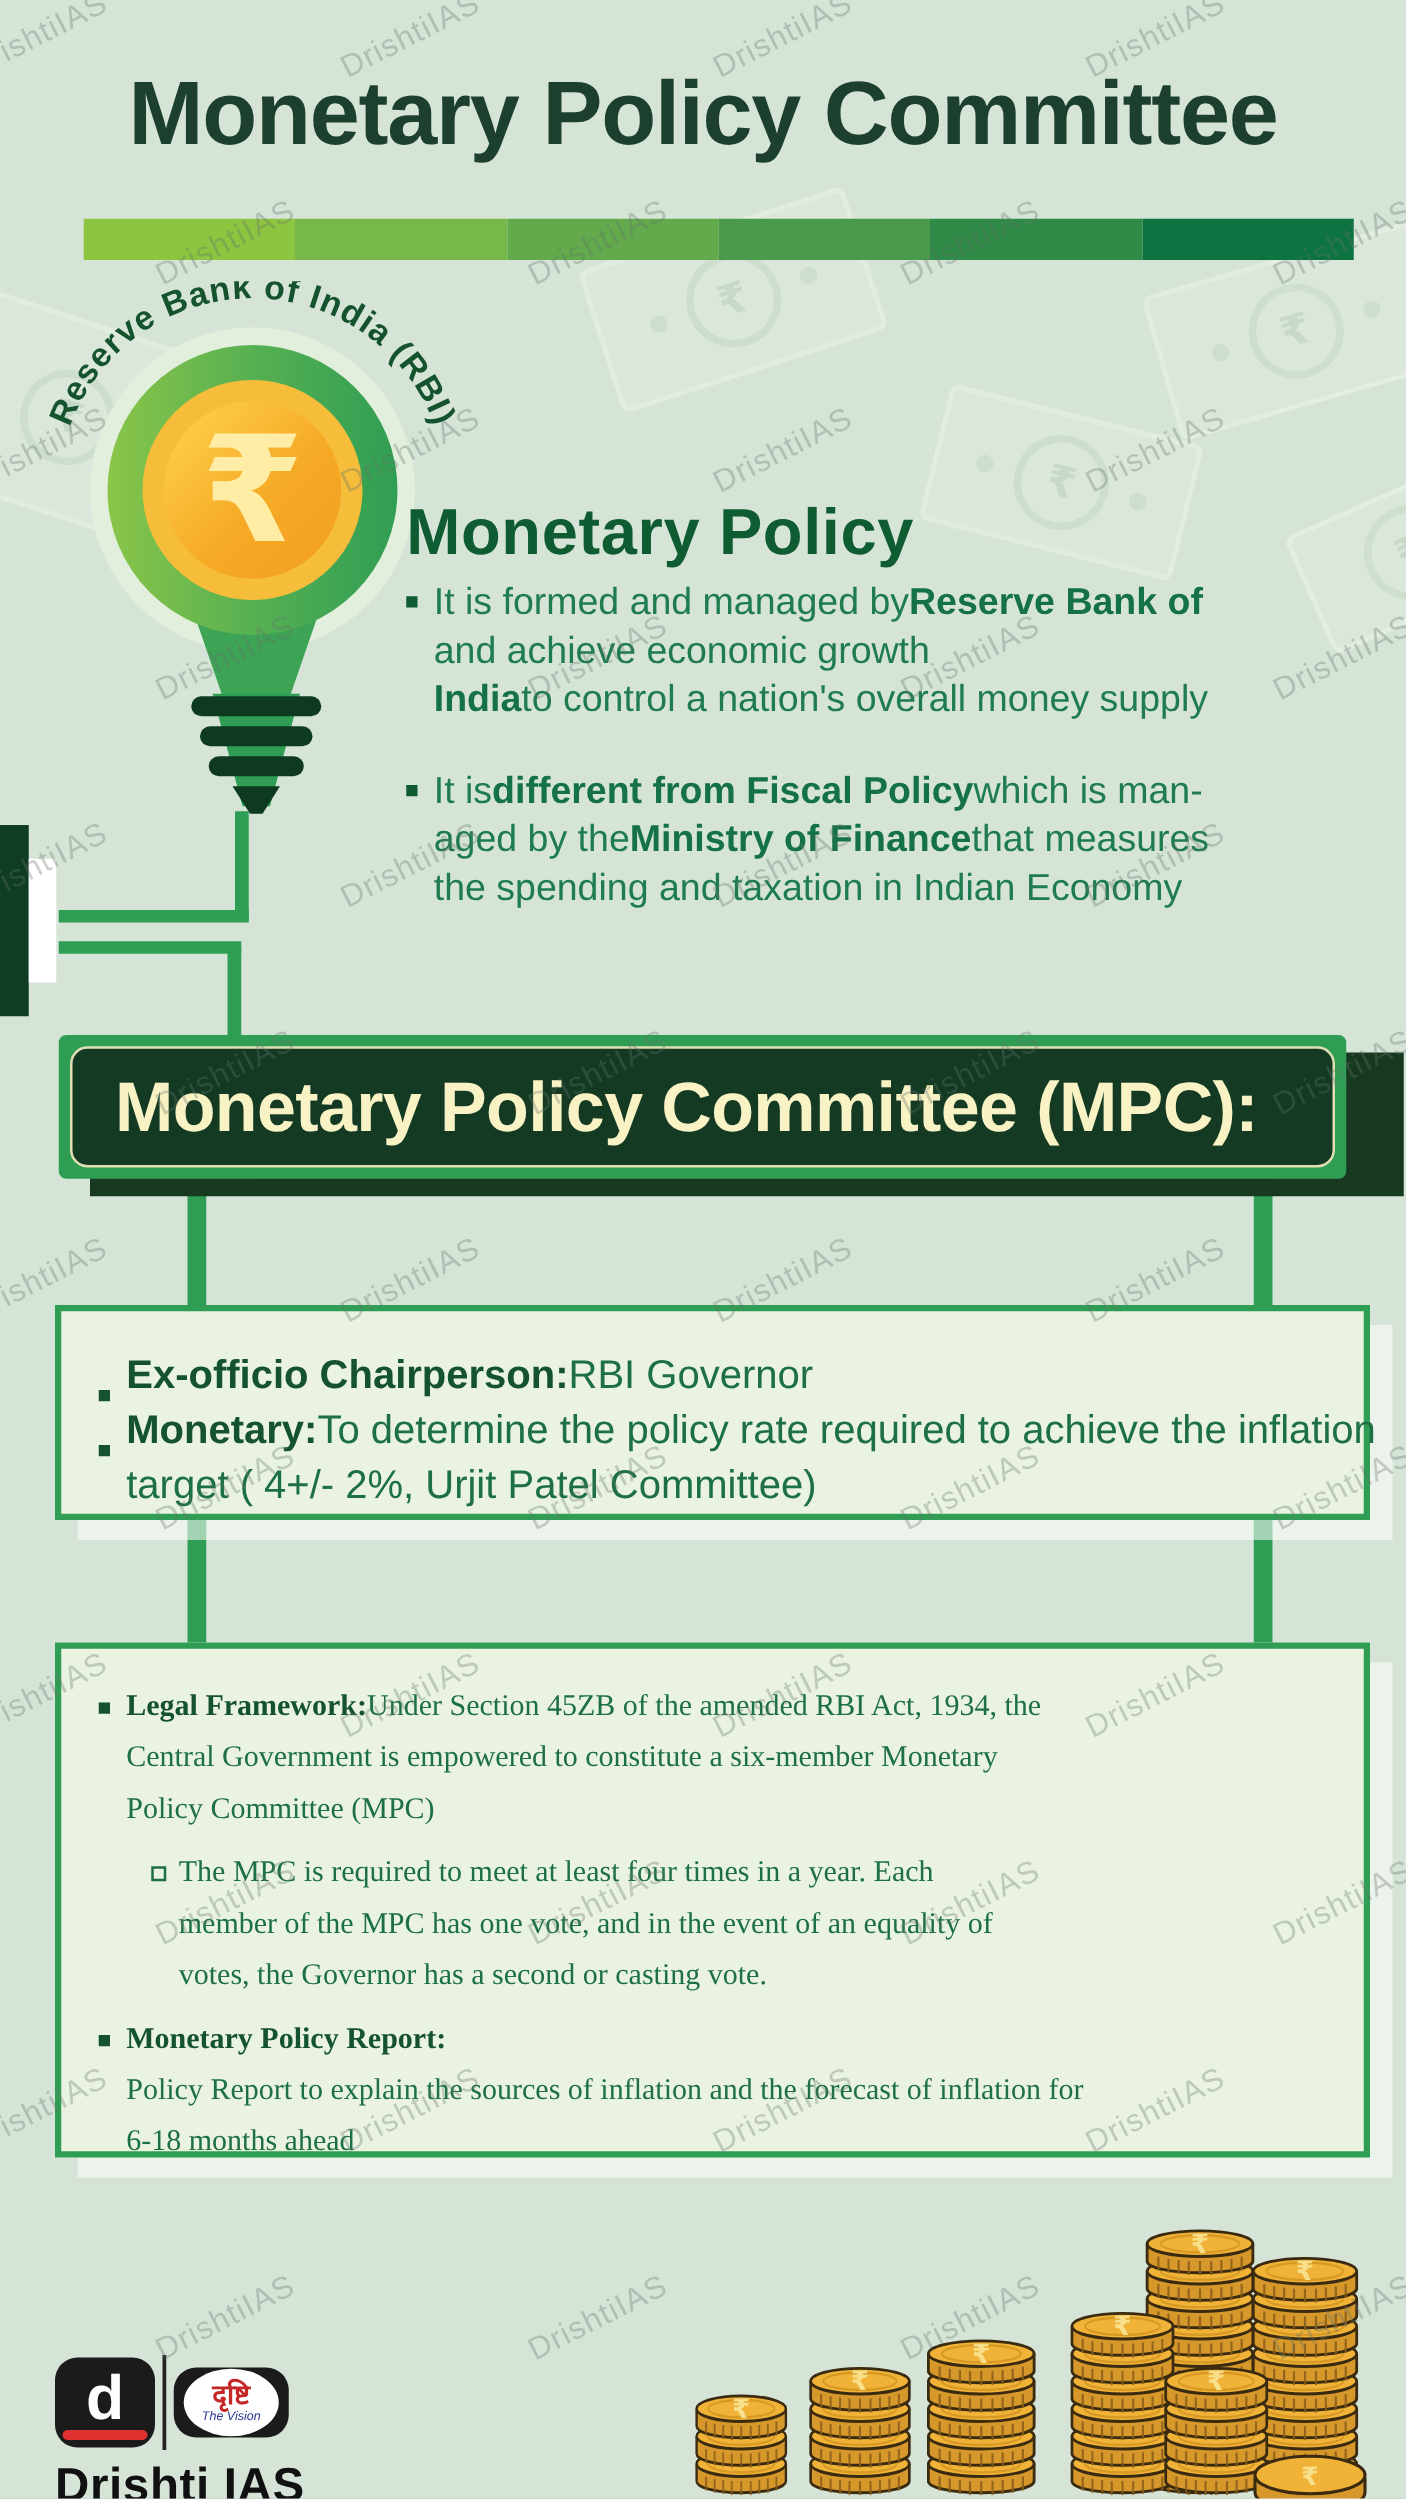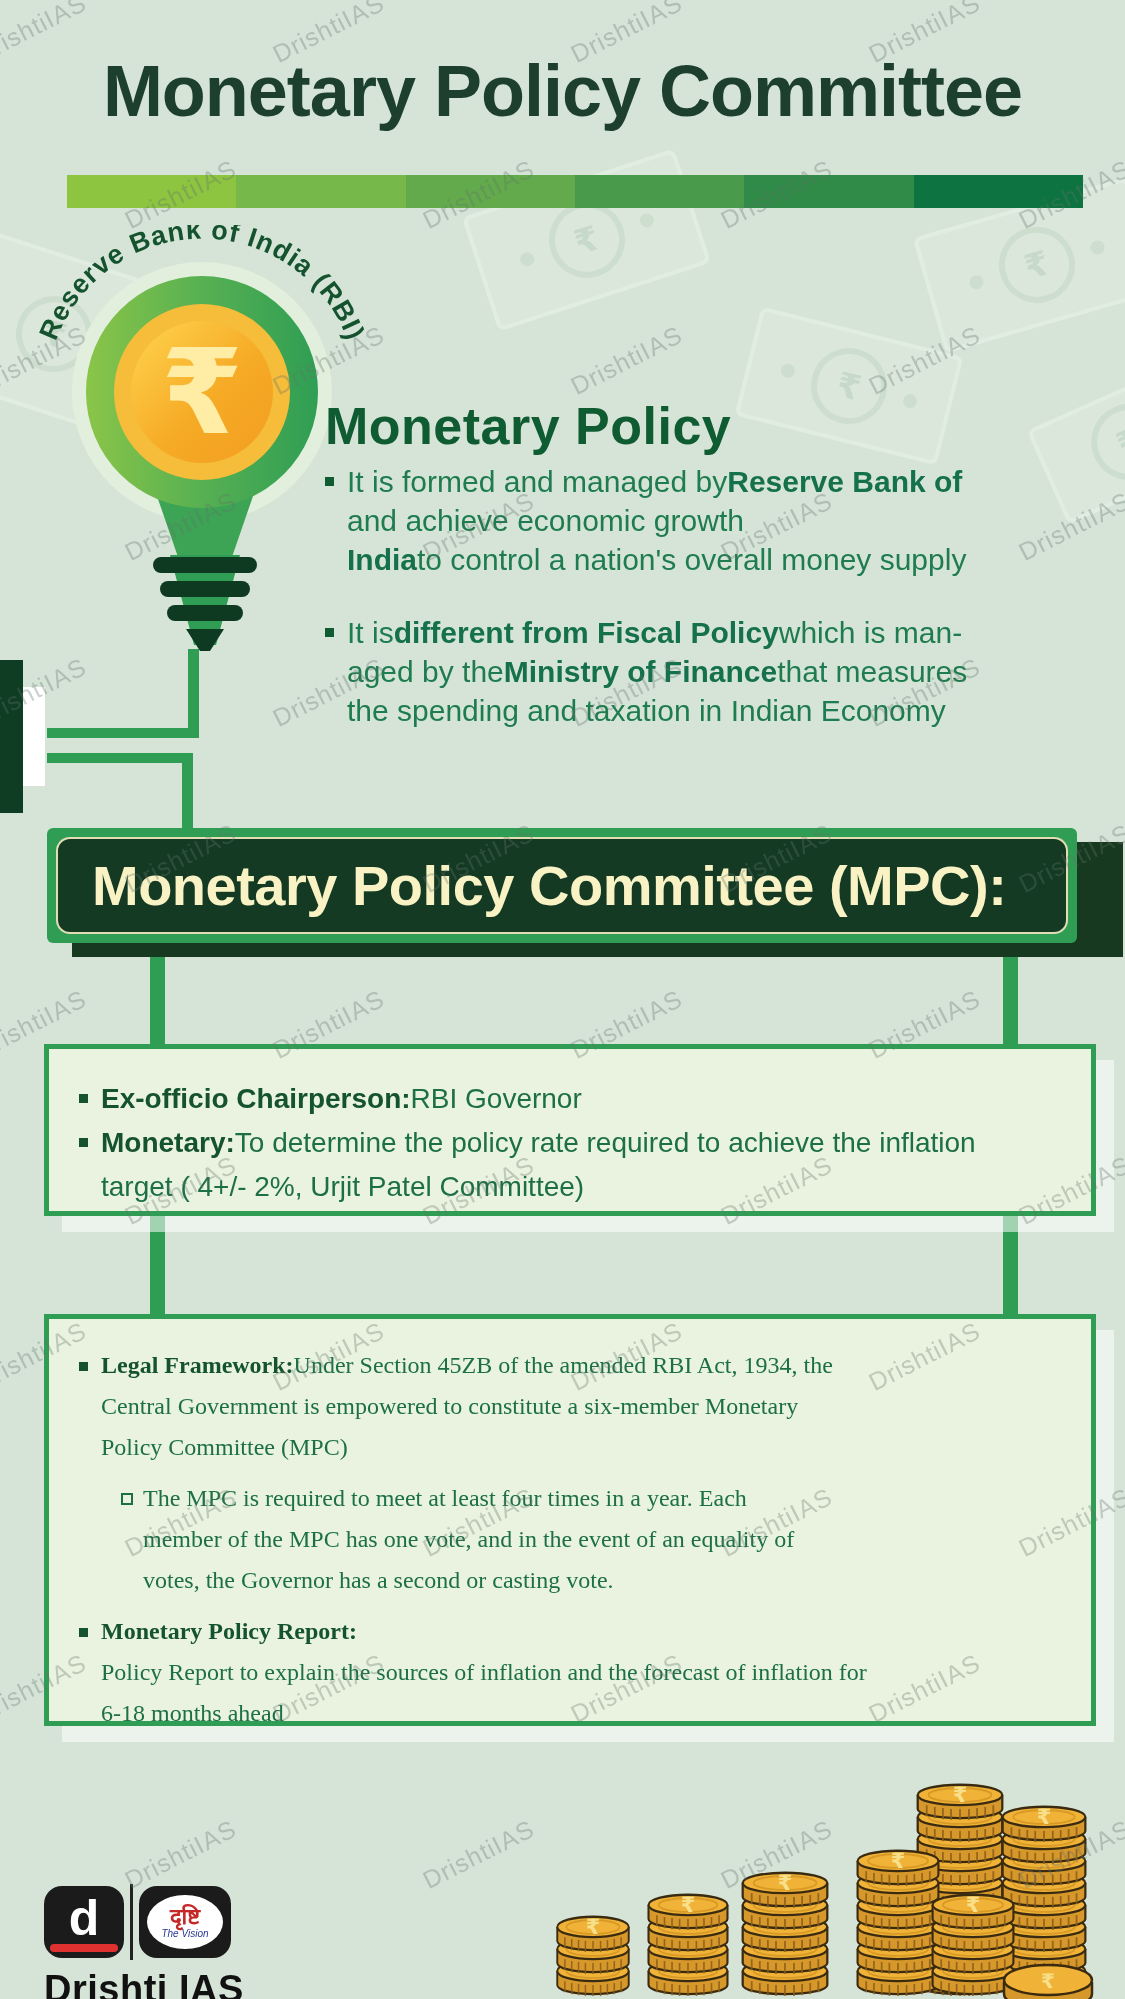--- a/index.html
+++ b/index.html
@@ -57,34 +57,34 @@
     border-radius:14px;display:flex;align-items:center;padding-left:34px;box-sizing:border-box;
   }
   #banner .inner span{font-size:56px;font-weight:bold;letter-spacing:-.5px;color:#f8f2c4;white-space:nowrap;}
   
   .info-box{
     position:absolute;left:44px;width:1052px;background:#e9f3e0;border:5px solid #2f9e54;
     box-sizing:border-box;box-shadow:18px 16px 0 rgba(255,255,255,.55);z-index:3;
   }
   #box1{top:1044px;height:172px;padding:28px 26px 0 30px;}
   #box2{top:1314px;height:412px;padding:26px 22px 0 30px;font-family:Liberation Serif, serif;}
-  #box1 .row{display:flex;white-space:nowrap;font-size:28px;line-height:44px;color:#1d6f46;}
+  #box1 .row{display:flex;white-space:nowrap;font-size:32px;line-height:44px;color:#1d6f46;align-items:flex-end;}
   #box2 .row{display:flex;white-space:nowrap;font-size:24px;line-height:41px;color:#1d6f46;}
   .info-box .row b{color:#14532d;}
   .info-box .row.lvl1{margin-left:42px;}
   #box2 .item + .item{margin-top:10px;}
   .info-box .mk-l0{background:#14532d;margin-top:17px;}
   
   #footer{position:absolute;left:44px;top:1884px;z-index:5;}
   .logo-row{display:flex;align-items:center;}
   .logo-sq{width:80px;height:72px;background:#1b1b1b;border-radius:18px;position:relative;display:flex;align-items:center;justify-content:center;}
   .logo-sq .d{color:#fff;font-size:50px;font-weight:bold;margin-top:-8px;}
   .logo-sq .redbar{position:absolute;left:6px;right:6px;bottom:6px;height:8px;background:#e03131;border-radius:4px;}
   .logo-div{width:3px;height:76px;background:#222;margin:0 6px;}
-  .logo-sq2{width:92px;height:72px;background:#1b1b1b;border-radius:18px;display:flex;align-items:center;justify-content:center;}
+  .logo-sq2{width:92px;height:56px;background:#1b1b1b;border-radius:18px;display:flex;align-items:center;justify-content:center;}
   .logo-oval{width:76px;height:54px;background:#fff;border-radius:50%;display:flex;flex-direction:column;align-items:center;justify-content:center;line-height:1;}
   .logo-oval .hn{color:#c62828;font-size:22px;font-weight:bold;font-family:"DejaVu Sans",sans-serif;}
   .logo-oval .tg{color:#283593;font-size:10px;font-style:italic;margin-top:1px;}
   #brand-text{font-size:38px;font-weight:bold;color:#111;margin-top:8px;letter-spacing:.5px;}
   
   #coins-svg{position:absolute;left:540px;top:1770px;z-index:4;}
 </style>
 </head>
 <body>
 

